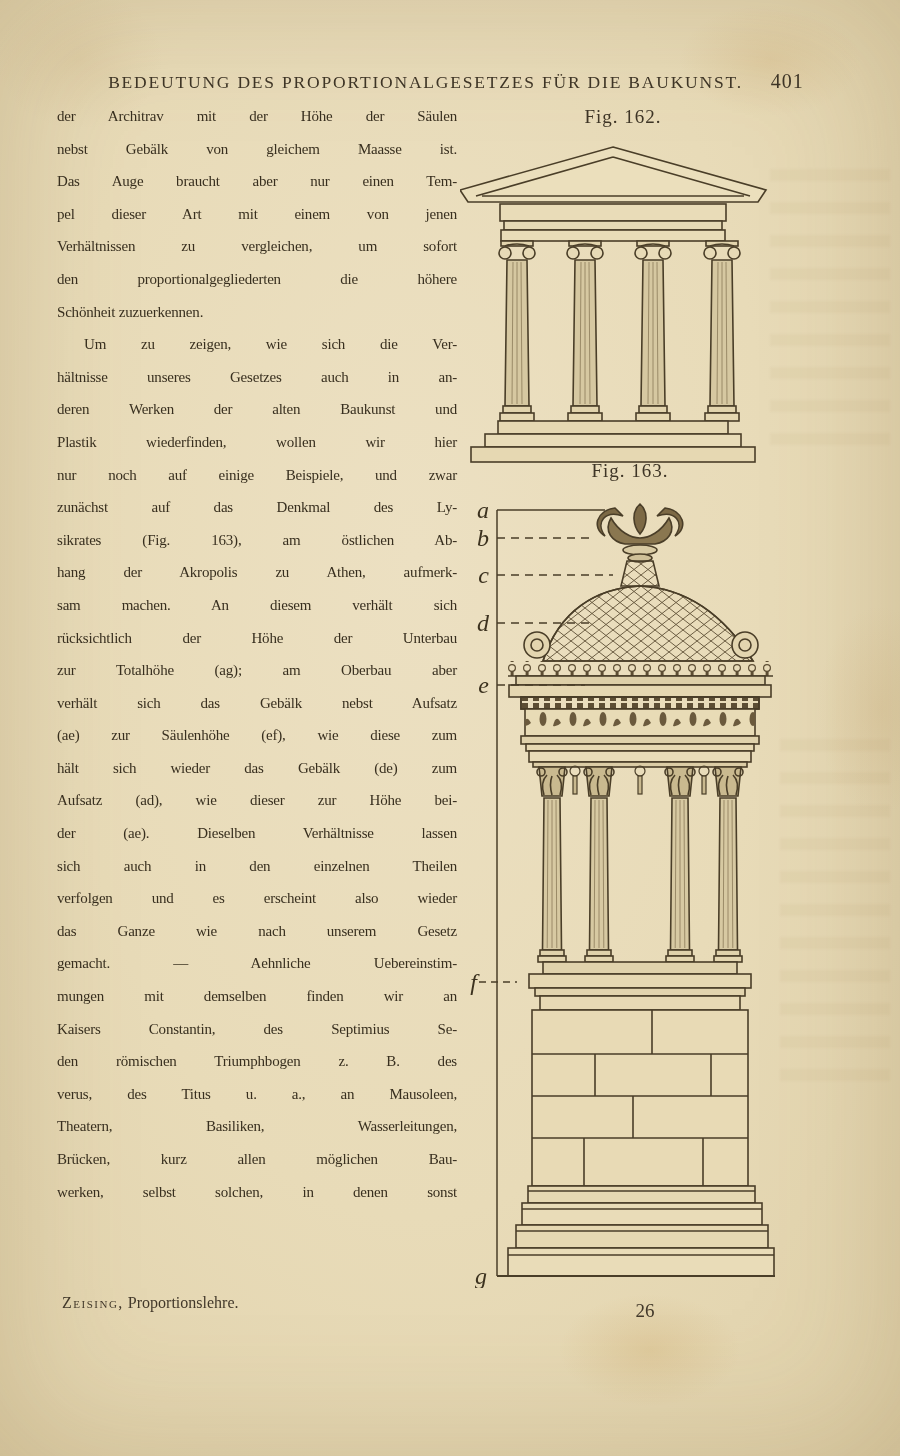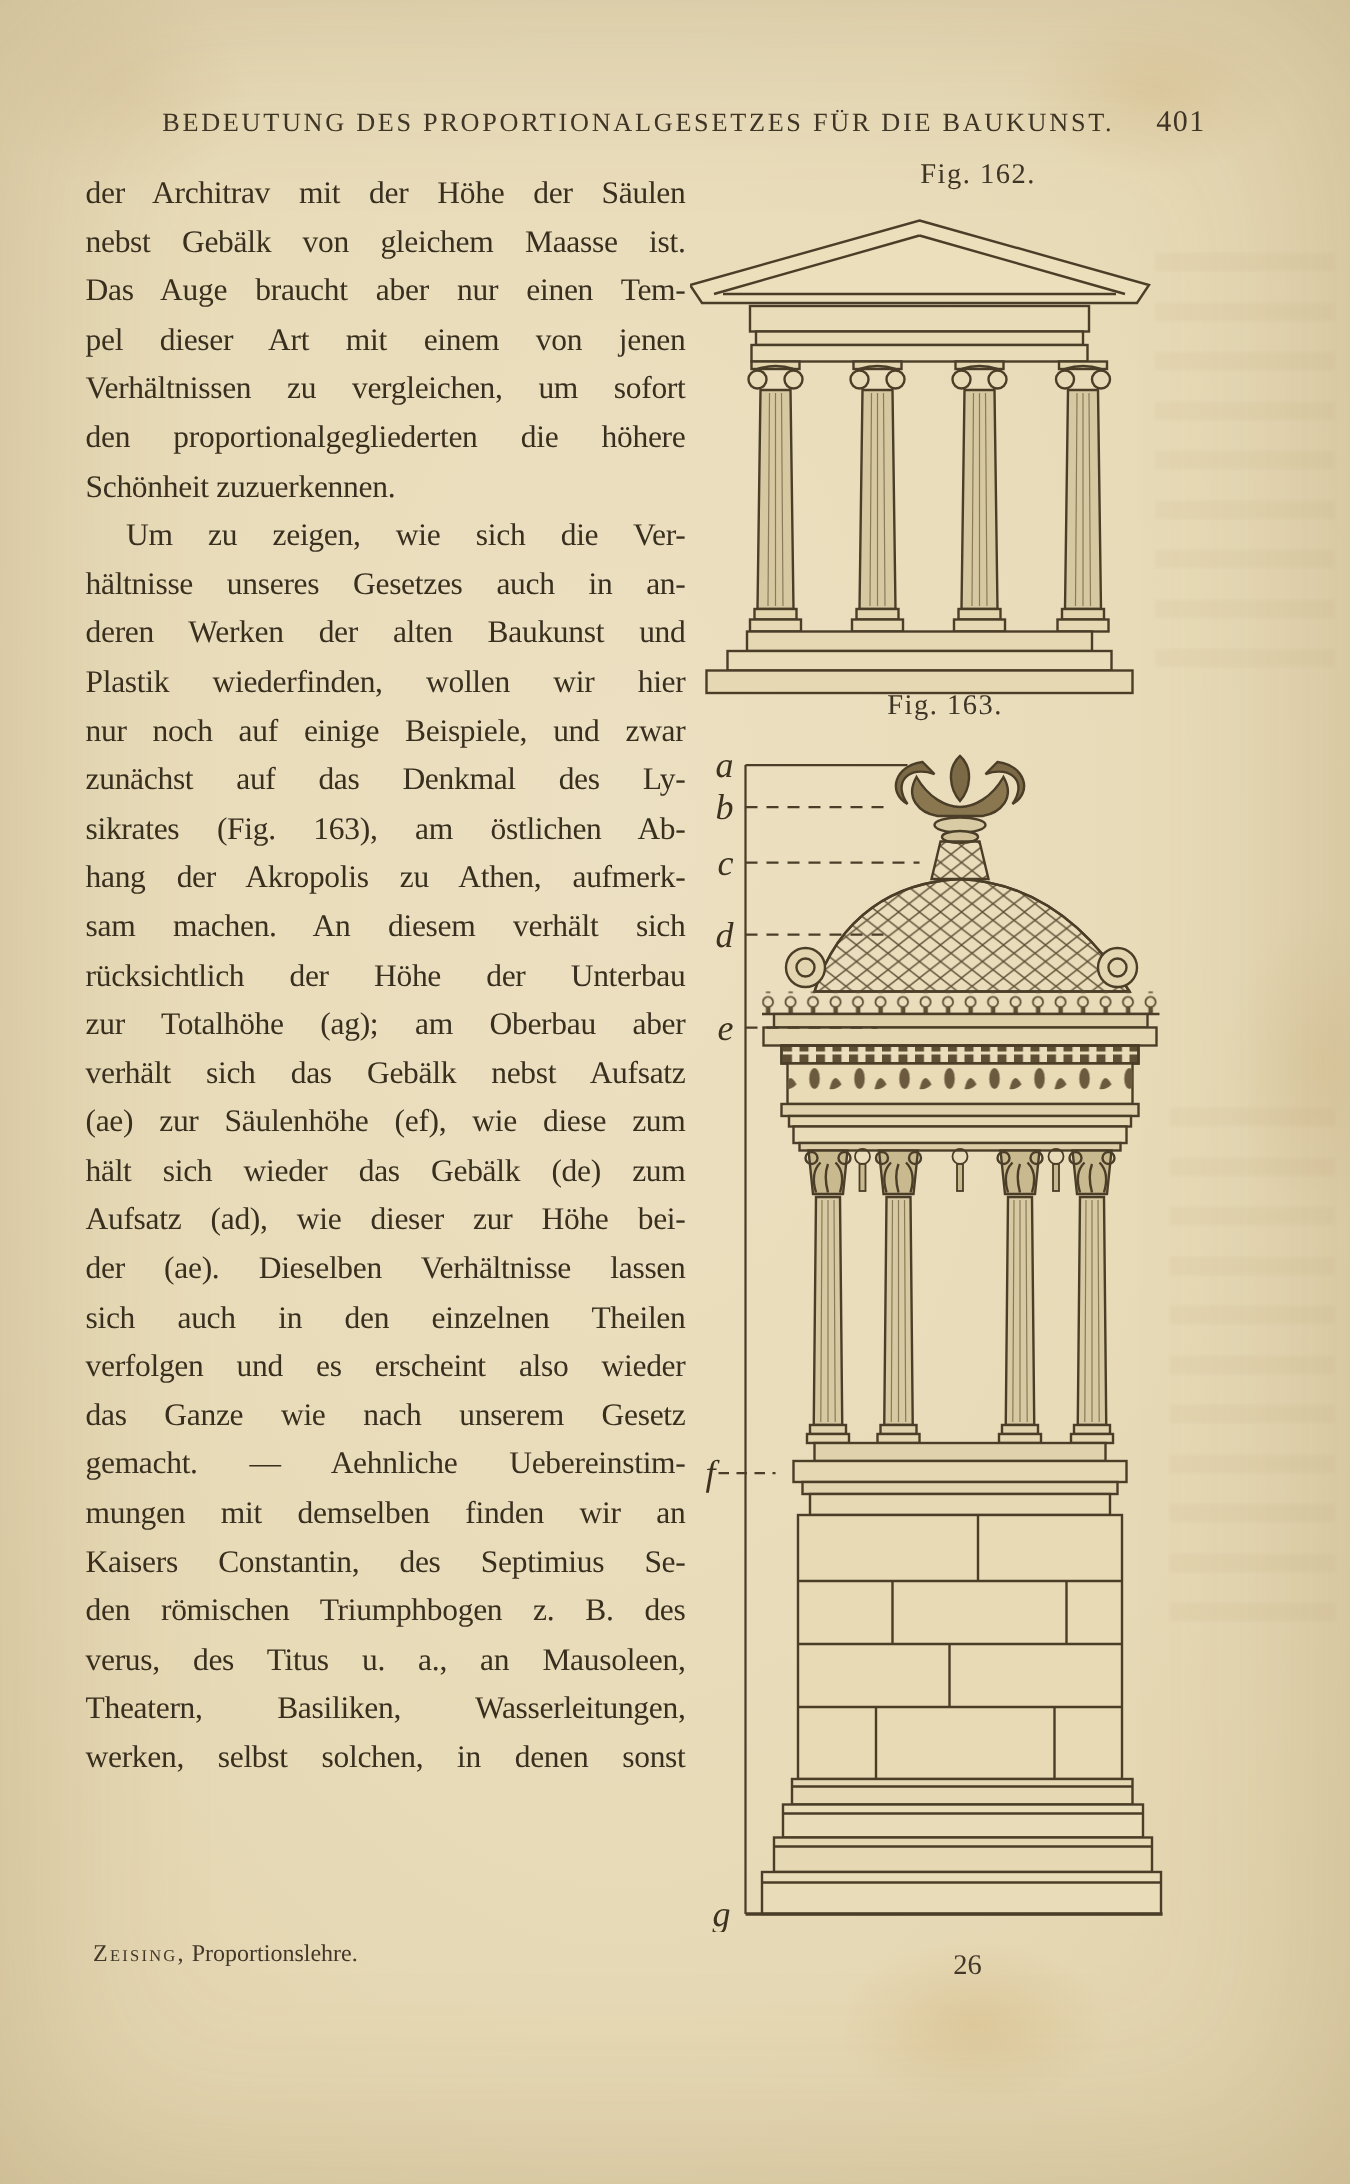--- a/index.html
+++ b/index.html
@@ -27,30 +27,30 @@
   .g2{left:780px;top:730px;width:110px;height:360px;}
 
   .header{
     position:absolute;left:56px;top:70px;width:800px;
     display:flex;justify-content:center;align-items:baseline;gap:28px;
     font-size:17.5px;letter-spacing:1.8px;color:#3e3526;white-space:nowrap;
   }
   .header .pnum{font-size:20px;letter-spacing:1px;}
 
   .textcol{
-    position:absolute;left:57px;top:112px;width:400px;
-    font-size:21px;line-height:32.6px;letter-spacing:-0.2px;color:#382f1f;
+    position:absolute;left:57px;top:100px;width:400px;
+    font-size:15px;line-height:32.6px;letter-spacing:-0.2px;color:#382f1f;
   }
   .line{height:32.6px;text-align:justify;text-align-last:justify;overflow:visible;white-space:nowrap;}
   .line.p-end{text-align-last:left;}
   .line.indent{text-indent:27px;}
 
   .figcap{position:absolute;width:170px;text-align:center;font-size:19px;
           letter-spacing:1px;color:#3e3526;}
-  .cap162{left:567px;top:106px;}
+  .cap162{left:538px;top:106px;}
   .cap163{left:545px;top:460px;}
 
   .sig{position:absolute;left:62px;top:1294px;font-size:16px;color:#42382a;}
   .sig .author{font-variant:small-caps;letter-spacing:1.5px;}
   .sheetnum{position:absolute;left:615px;top:1300px;width:60px;text-align:center;
             font-size:19px;color:#42382a;}
   svg.fig{position:absolute;}
   svg text.lbl{font-family:"Liberation Serif",serif;font-style:italic;font-size:24px;fill:#3c321f;}
 </style>
 </head>
@@ -95,20 +95,21 @@
     <div class="line">der (ae).  Dieselben Verhältnisse lassen</div>
     <div class="line">sich auch in den einzelnen Theilen</div>
     <div class="line">verfolgen und es erscheint also wieder</div>
     <div class="line">das Ganze wie nach unserem Gesetz</div>
     <div class="line">gemacht. — Aehnliche Uebereinstim-</div>
     <div class="line">mungen mit demselben finden wir an</div>
     <div class="line">Kaisers Constantin, des Septimius Se-</div>
     <div class="line">den römischen Triumphbogen z. B. des</div>
     <div class="line">verus, des Titus u. a., an Mausoleen,</div>
     <div class="line">Theatern, Basiliken, Wasserleitungen,</div>
+    <div class="line">Brücken, kurz allen möglichen Bau-</div>
     <div class="line">werken, selbst solchen, in denen sonst</div>
   </div>
 
   <div class="figcap cap162">Fig. 162.</div>
 
   <svg class="fig" style="left:460px;top:140px" width="440" height="325" viewBox="0 0 440 325">
     <g stroke="#4a3e28" stroke-width="1.6" fill="none">
 
       <g>
         <path d="M153,7 L306,50 L298,62 L8,62 L0,50 Z" fill="#ebdfbc"></path>

